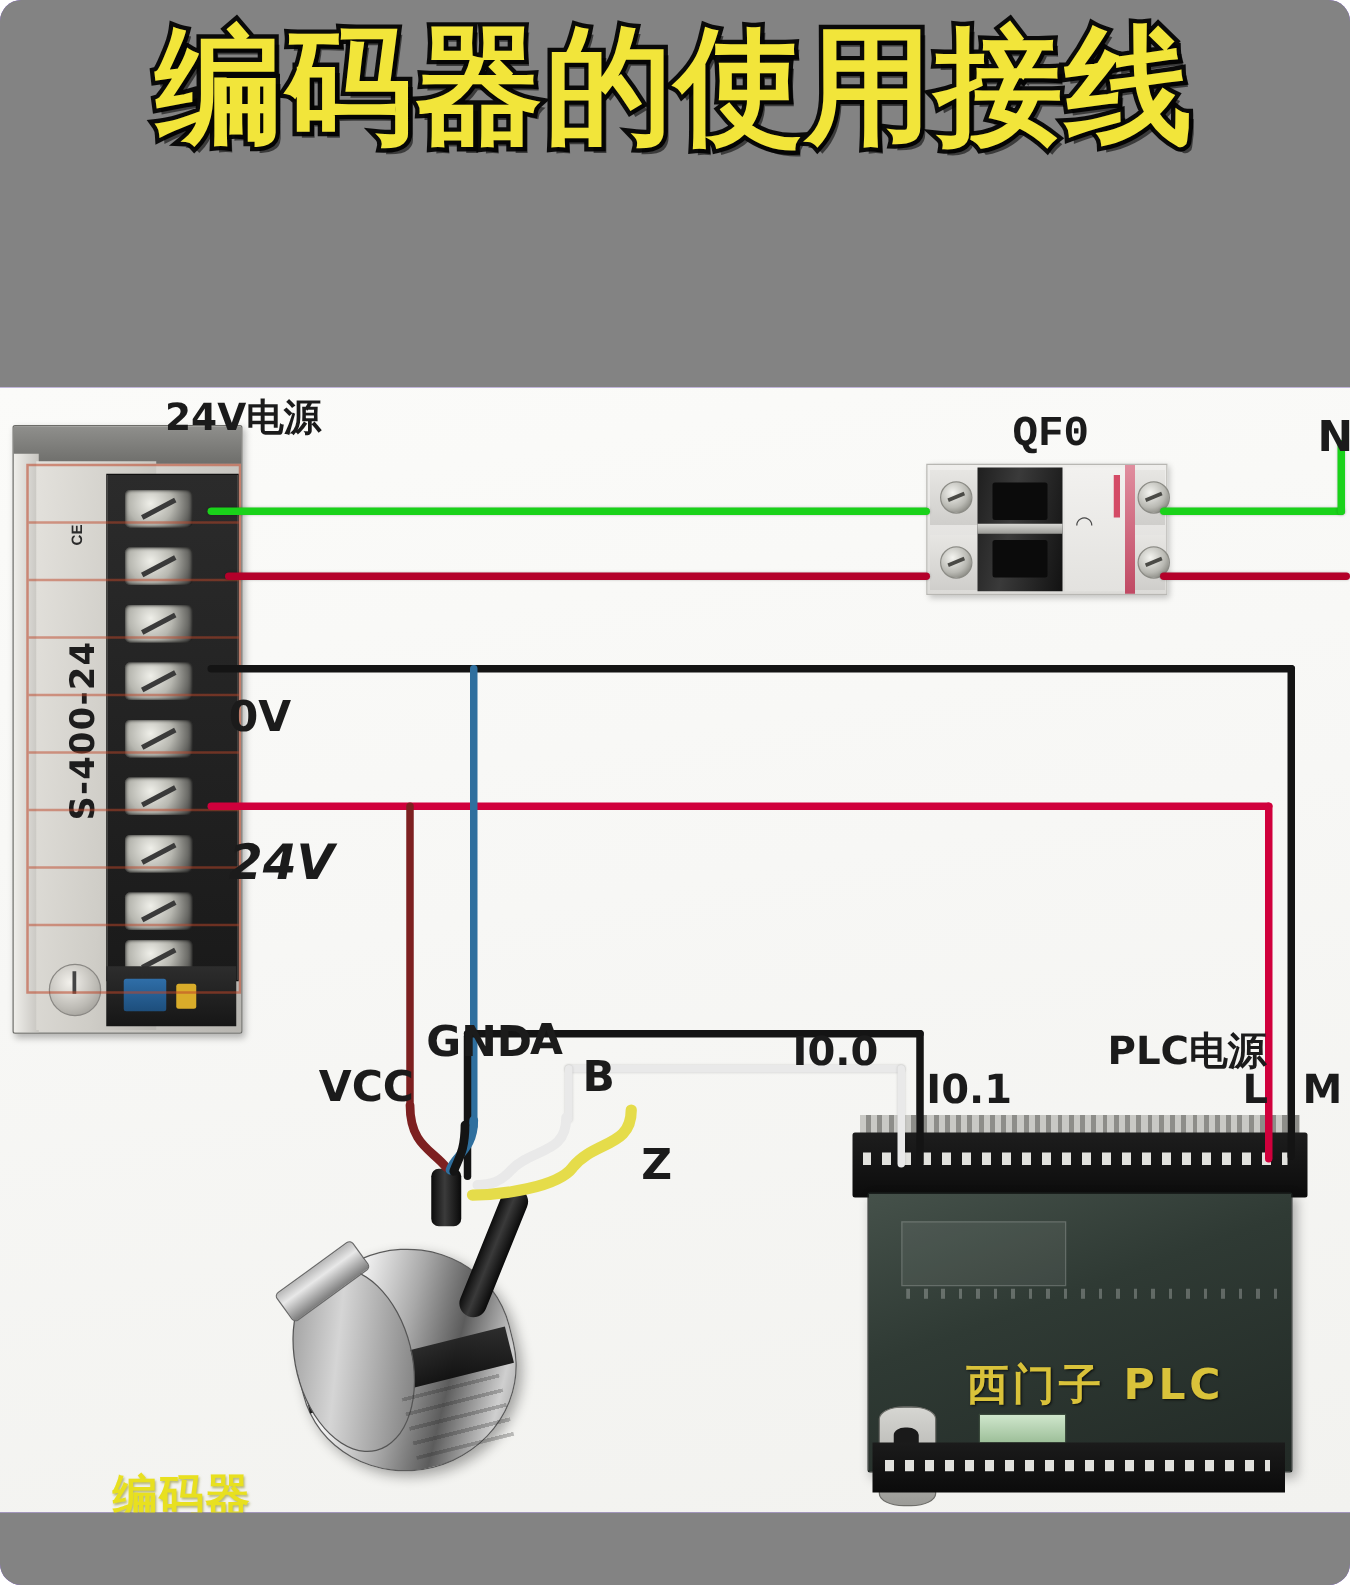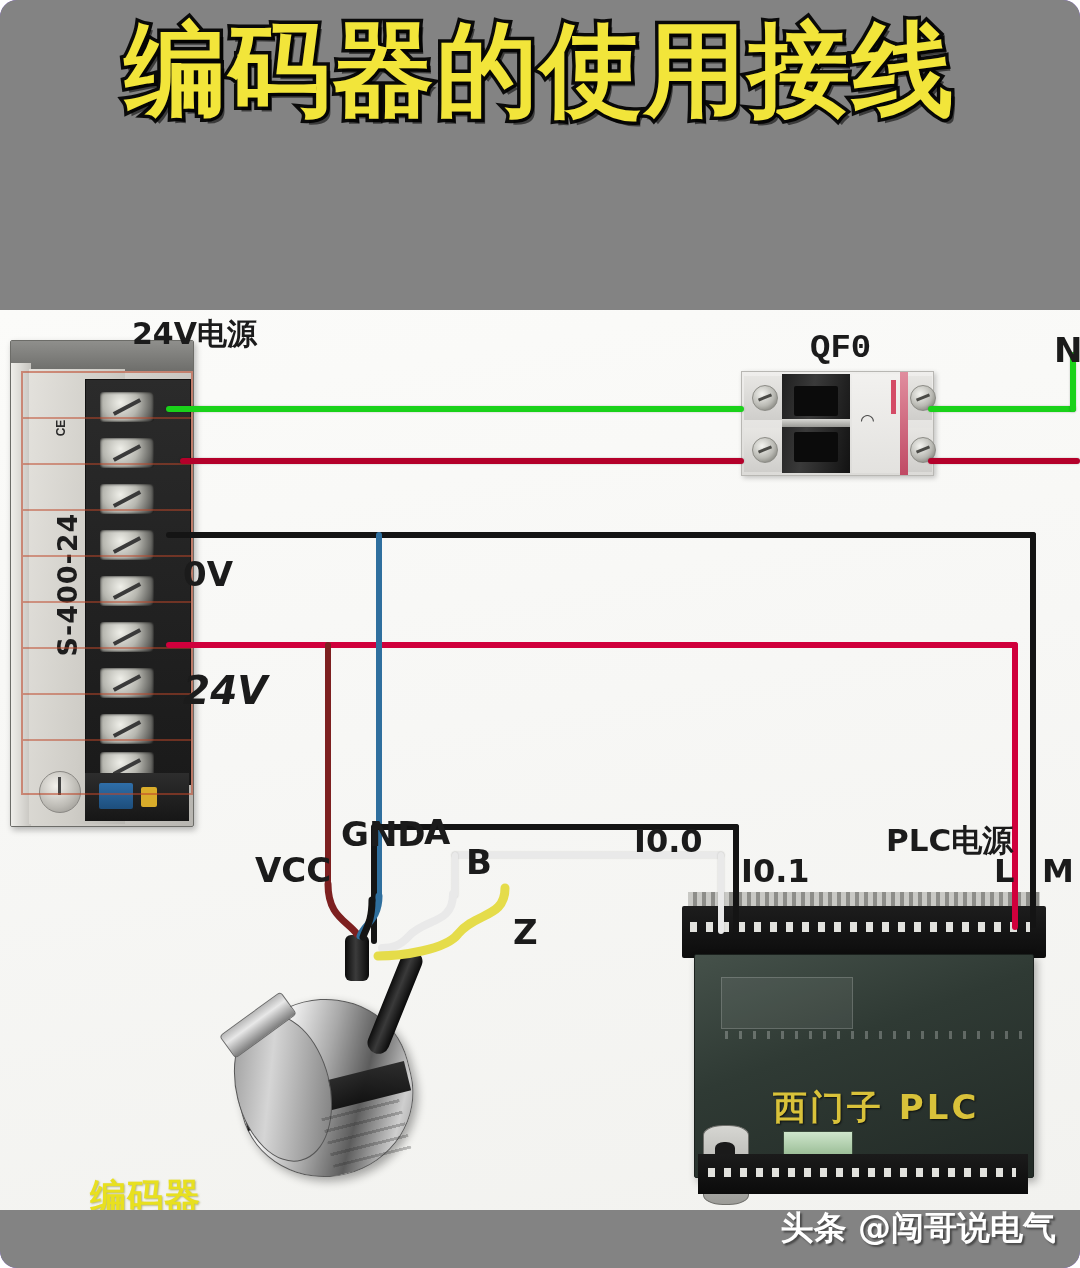--- a/index.html
+++ b/index.html
@@ -325,15 +325,14 @@
 
   <div class="lbl" style="left:741px;top:852px;font-size:32px;">I0.1</div>
 
   <div class="lbl-cn" style="left:886px;top:800px;font-size:31px;margin-top:20px;">PLC电源</div>
 
   <div class="lbl" style="left:994px;top:852px;font-size:32px;">L</div>
 
   <div class="lbl" style="left:1042px;top:852px;font-size:32px;">M</div>
 
   <div class="footer-band"></div>
-  <div class="watermark">头条 @闯哥说电气</div>
 
 </div>
 
 </body></html>

